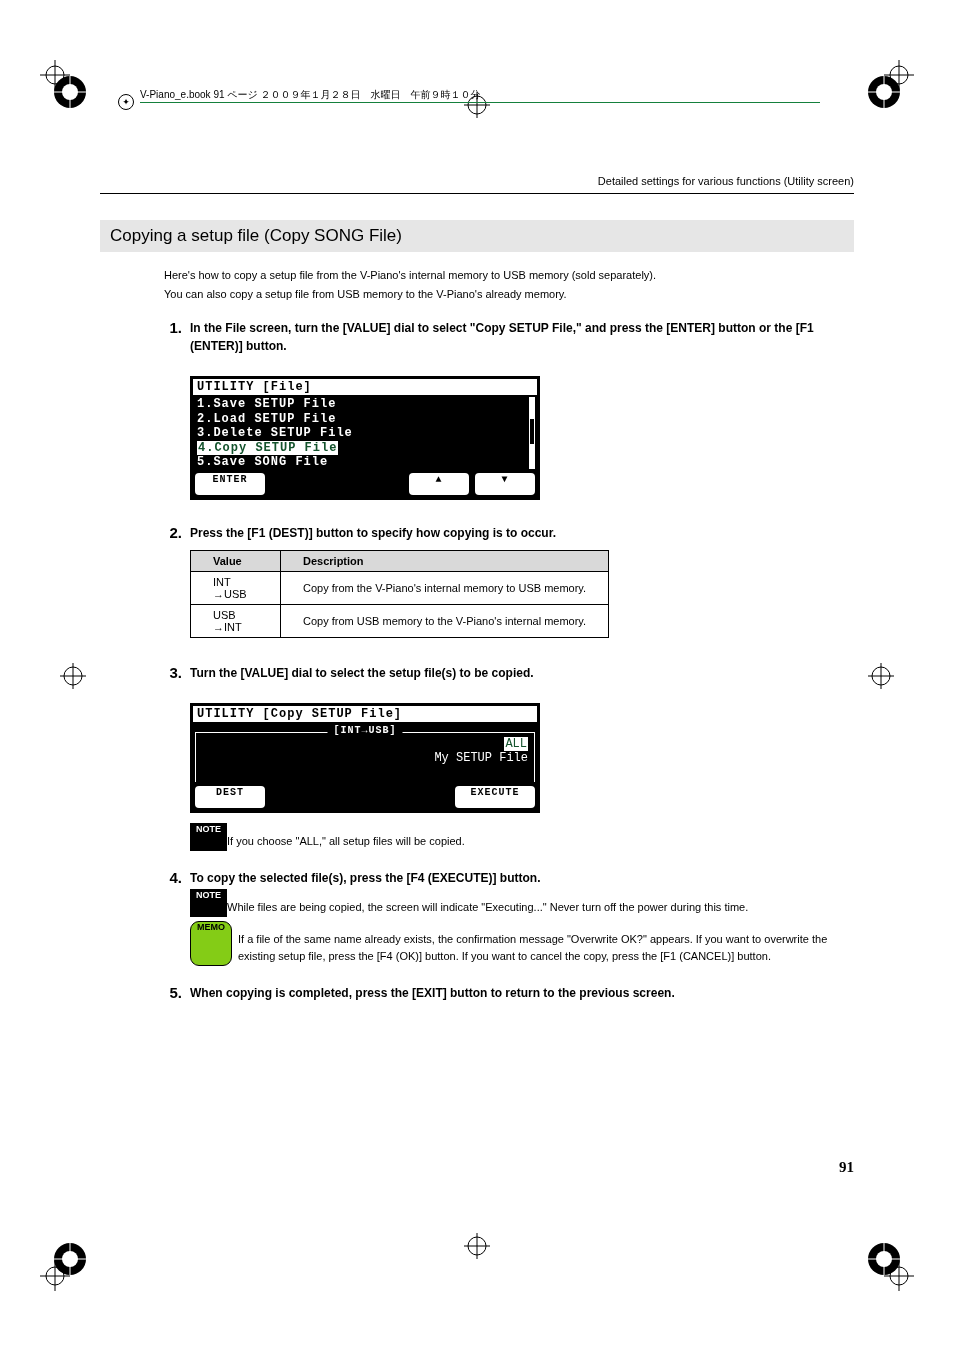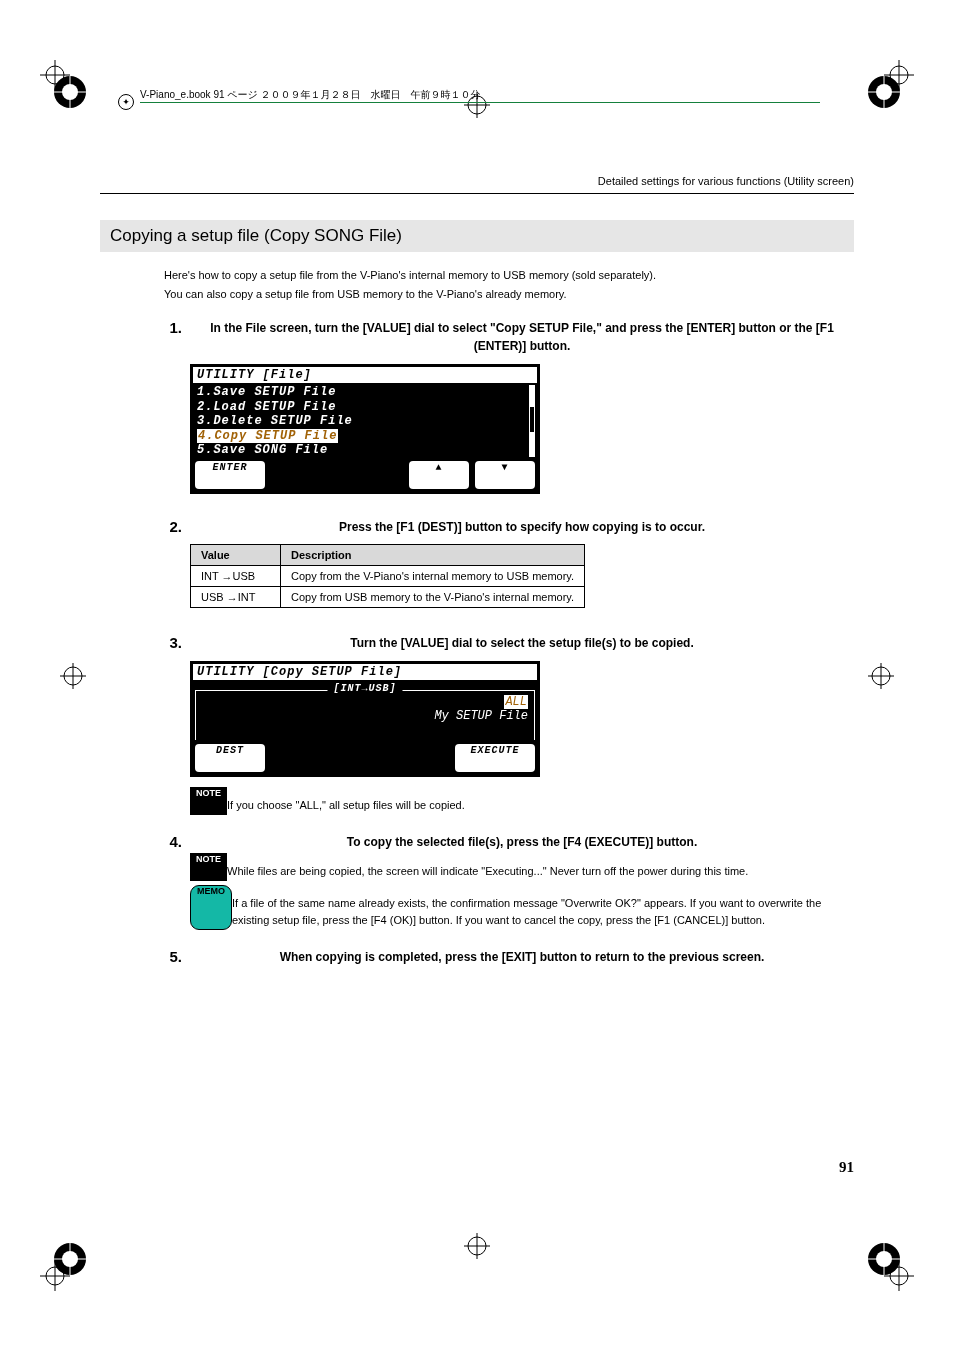--- a/index.html
+++ b/index.html
@@ -117,72 +117,70 @@
     margin-left: 64px;
   }
   .step-body {
     flex: 1;
   }
   .step-text {
     font-size: 12px;
     font-weight: bold;
     line-height: 1.5;
     margin-bottom: 8px;
-    text-align: center;
   }
   .lcd {
     width: 350px;
     background: #000;
     color: #fff;
     font-family: "Courier New", monospace;
     font-size: 12px;
     padding: 3px;
-    margin-top: 9px;
+    margin-top: 21px;
     margin-bottom: 16px;
     position: relative;
-    font-style: italic;
   }
   .lcd-title {
     background: #fff;
     color: #000;
     padding: 1px 4px;
     font-weight: bold;
     letter-spacing: 1px;
   }
   .lcd-body {
     padding: 2px 4px 2px 4px;
     line-height: 1.2;
     font-weight: bold;
     letter-spacing: 1px;
     position: relative;
   }
   .lcd-line { white-space: pre; }
   .lcd-hl {
     background: #fff;
-    color: #a16207;
+    color: #14532d;
     display: inline-block;
     padding: 0 1px;
   }
   .lcd-footer {
     display: flex;
     gap: 6px;
     padding: 0 2px 2px 2px;
     margin-top: 2px;
   }
   .lcd-btn {
     background: #fff;
     color: #000;
     border-radius: 4px;
     padding: 0 6px;
     font-size: 10px;
     font-weight: bold;
     letter-spacing: 1px;
     min-width: 70px;
     text-align: center;
-    height: 28px;
+    height: 22px;
     line-height: 14px;
   }
   .lcd-spacer { flex: 1; }
   .lcd-btn-arrow { min-width: 60px; }
   .lcd-scroll {
     position: absolute;
     right: 2px;
     top: 2px;
     bottom: 2px;
     width: 6px;
@@ -219,46 +217,47 @@
     letter-spacing: 1px;
     font-weight: bold;
   }
   .tbl {
     border-collapse: collapse;
     font-size: 11px;
     margin-bottom: 18px;
   }
   .tbl th, .tbl td {
     border: 1px solid #000;
-    padding: 4px 10px;
+    padding: 4px 22px;
     text-align: left;
   }
   .tbl th {
     background: #d9d9d9;
     font-weight: bold;
   }
   .tbl td:first-child { width: 90px; }
   .note-badge {
     display: inline-block;
     background: #000;
     color: #fff;
     font-size: 9px;
     font-weight: bold;
     padding: 1px 6px;
     margin-right: 0;
     vertical-align: top;
   }
   .memo-badge {
     display: inline-block;
     border: 1px solid #000;
-    background: #14b8a6;
+    background: #84cc16;
     border-radius: 9px;
     font-size: 9px;
     font-weight: bold;
     padding: 0 6px;
+    margin-right: 6px;
     vertical-align: top;
   }
   .note-row {
     display: flex;
     margin-bottom: 10px;
     margin-top: -6px;
   }
   .note-text {
     font-size: 11px;
     line-height: 1.6;

